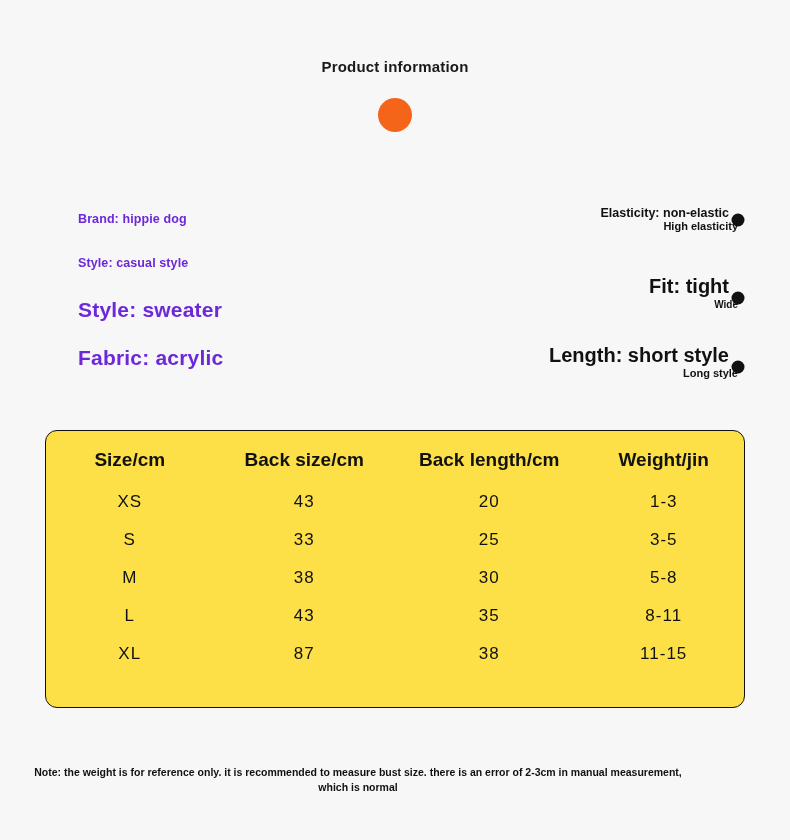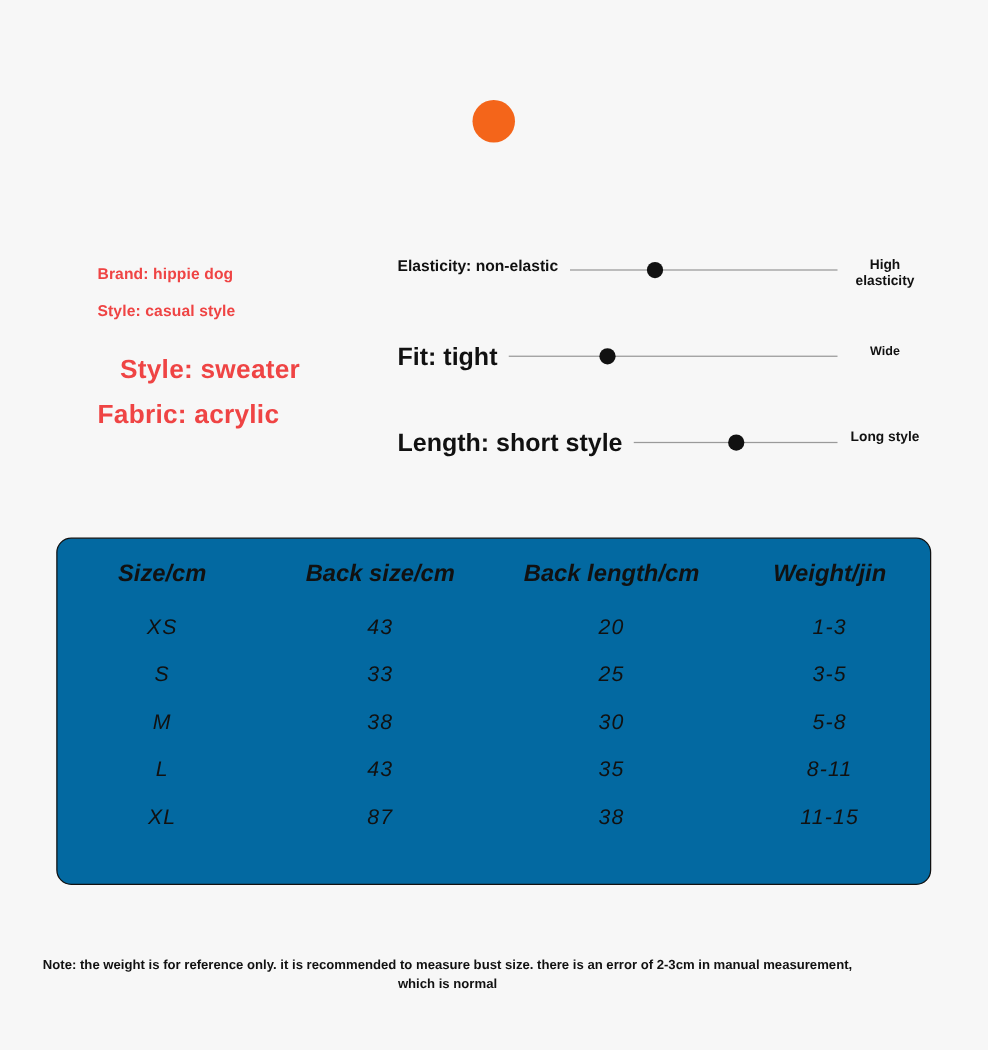--- a/index.html
+++ b/index.html
@@ -42,49 +42,50 @@
   }
 
   
   .attrs-left {
     position: absolute;
     left: 78px;
     top: 212px;
     width: 250px;
   }
   .attr-line {
-    color: #ef4444;
+    color: #6d28d9;
     white-space: nowrap;
   }
   .attr-small {
     font-size: 12.5px;
     font-weight: bold;
     letter-spacing: 0.1px;
   }
   .attr-big {
     font-size: 21px;
     font-weight: bold;
     letter-spacing: 0.2px;
   }
-  .gap-1 { margin-top: 16px; }
-  .gap-2 { margin-top: 28px; margin-left: 18px; }
-  .gap-3 { margin-top: 12px; }
+  .gap-1 { margin-top: 30px; }
+  .gap-2 { margin-top: 28px; }
+  .gap-3 { margin-top: 24px; }
 
   
   .sliders {
     position: absolute;
     left: 318px;
     top: 206px;
     width: 420px;
   }
   .slider-row {
     display: flex;
-    align-items: flex-start;
+    align-items: flex-end;
     height: 44px;
     margin-bottom: 25px;
+    flex-direction: column;
   }
   .slider-label {
     text-align: right;
     white-space: nowrap;
     color: #111;
     padding-right: 9px;
     flex: 0 0 auto;
   }
   .slider-label.small {
     font-size: 12.5px;
@@ -144,22 +145,21 @@
   
   .table-box {
     position: absolute;
     left: 45px;
     top: 430px;
     width: 700px;
     height: 278px;
     border: 1.6px solid #111;
     border-radius: 12px;
     box-sizing: border-box;
-    background: #0369a1;
-    font-style: italic;
+    background: #fde047;
   }
   table.size-table {
     width: 100%;
     border-collapse: collapse;
     table-layout: fixed;
   }
   table.size-table th {
     font-size: 19px;
     font-weight: bold;
     padding: 18px 0 12px 0;
@@ -190,20 +190,21 @@
     line-height: 15px;
     color: #111;
     padding: 0 22px;
     box-sizing: border-box;
   }
 </style>
 </head>
 <body>
 
 <div class="header">
+  <div class="header-title">Product information</div>
   <div class="header-dot" style="background: rgb(244, 101, 26);"></div>
 </div>
 
 <div class="attrs-left">
   <div class="attr-line attr-small">Brand: hippie dog</div>
   <div class="attr-line attr-small gap-1">Style: casual style</div>
   <div class="attr-line attr-big gap-2">Style: sweater</div>
   <div class="attr-line attr-big gap-3">Fabric: acrylic</div>
 </div>
 

